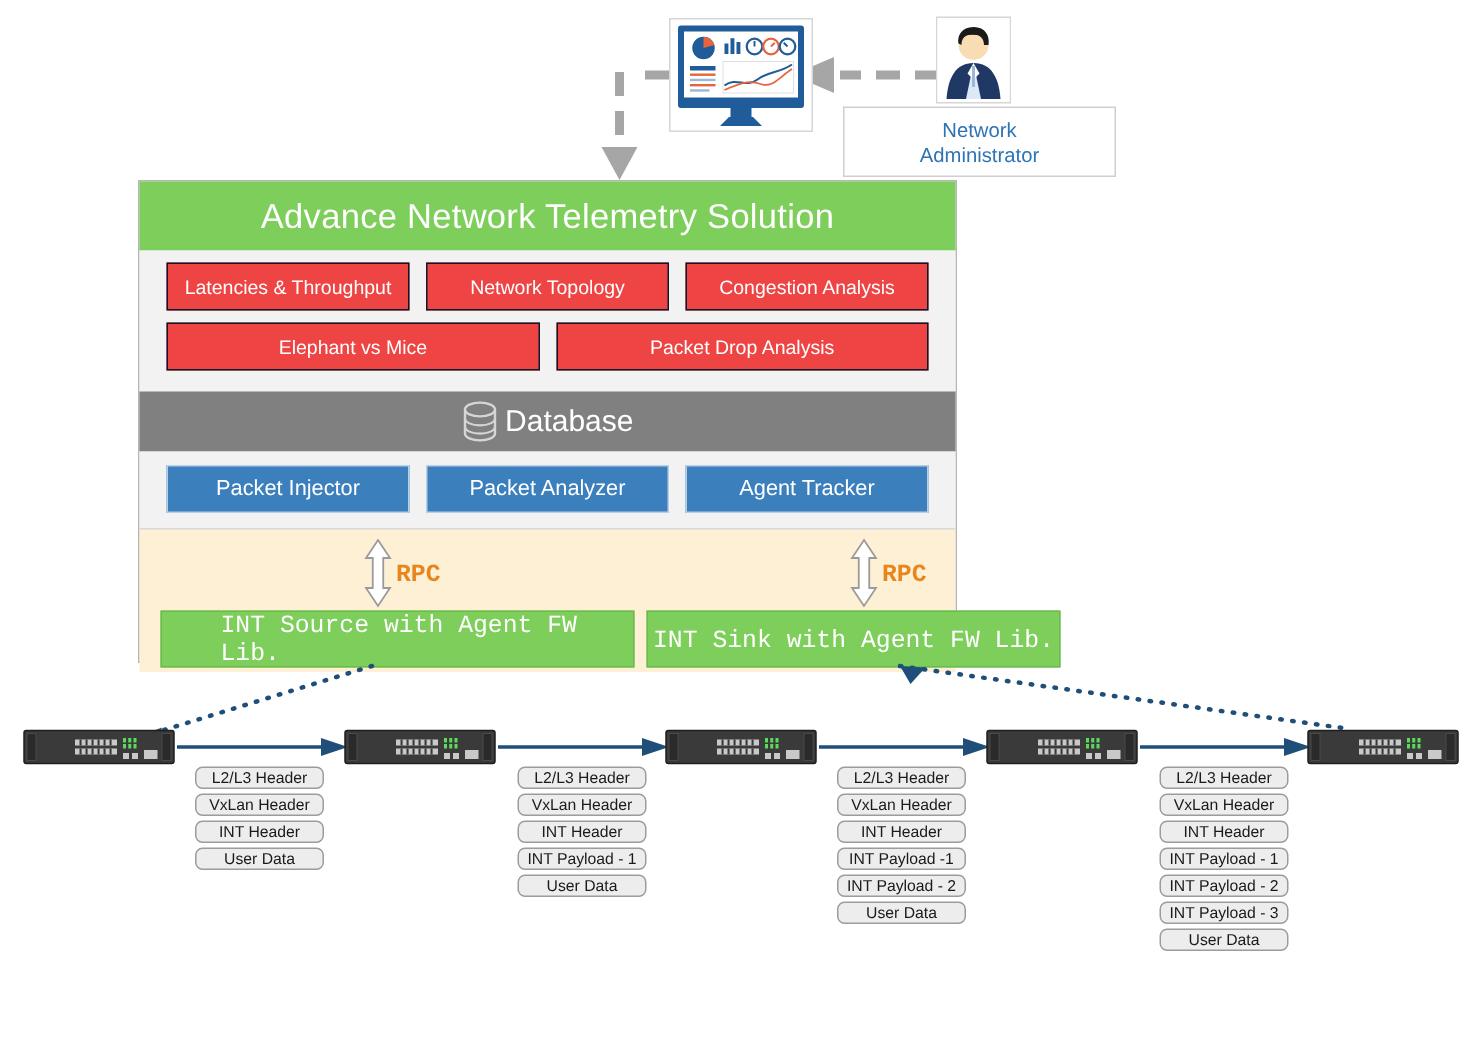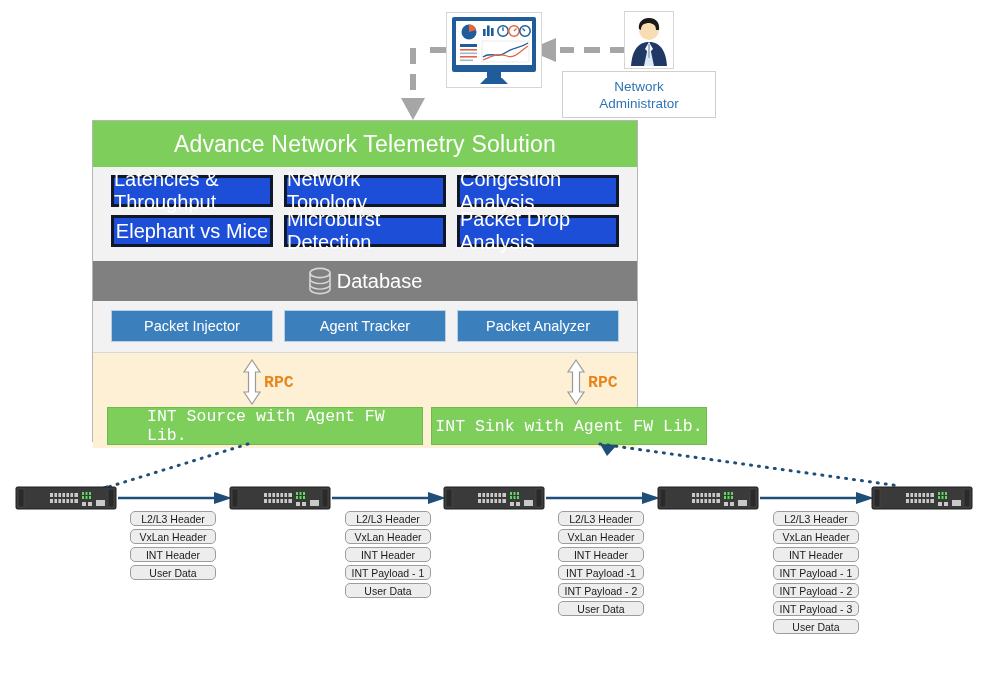--- a/index.html
+++ b/index.html
@@ -11,38 +11,38 @@
     position: relative;
     overflow: hidden;
   }
   .stage { position:absolute; left:0; top:0; width:982px; height:692px; }
 
   
   .monitor-wrap { position:absolute; left:446px; top:12px; width:96px; height:76px;
      background:#ffffff; border:1px solid #d6d6d6; }
   .admin-wrap { position:absolute; left:624px; top:11px; width:50px; height:58px;
      background:#ffffff; border:1px solid #d6d6d6; }
-  .admin-label { position:absolute; left:562px; top:71px; width:154px; height:47px;
+  .admin-label { position:absolute; left:562px; top:71px; width:182px; height:47px;
      background:#ffffff; border:1px solid #cfcfcf;
      display:flex; align-items:center; justify-content:center; text-align:center;
      color:#2E74B5; font-size:13.5px; line-height:17px; }
 
   
   .solution { position:absolute; left:92px; top:120px; width:546px; height:322px;
      border:1px solid #b6b6b6; background:#F2F2F2; }
 
   .sol-title { height:46px; background:#7DCE5A; color:#ffffff;
      display:flex; align-items:center; justify-content:center;
      font-size:23px; letter-spacing:.2px; }
 
   .feature-zone { background:#F2F2F2; padding:8px 18px 6px 18px; }
   .frow { display:flex; gap:11px; margin-bottom:8px; }
-  .fbtn { background:#1d4ed8; color:#ffffff; border:3px solid #0f172a;
+  .fbtn { background:#ef4444; color:#ffffff; border:1px solid #0f172a;
      height:32px; display:flex; align-items:center; justify-content:center;
-     font-size:20px; flex:1; }
+     font-size:13px; flex:1; }
 
   .db-bar { height:40px; background:#808080; color:#ffffff;
      display:flex; align-items:center; justify-content:center; gap:5px;
      font-size:20px; }
 
   .svc-zone { background:#F2F2F2; padding:9px 18px 10px 18px; }
   .svc-row { display:flex; gap:11px;justify-content:space-between; }
   .svc-btn { background:#3C7FBD; color:#ffffff; border:1px solid #b9cfe4;
      height:32px; display:flex; align-items:center; justify-content:center;
      font-size:14.5px; flex:1; }
@@ -140,40 +140,39 @@
     <div class="sol-title">Advance Network Telemetry Solution</div>
 
     <div class="feature-zone">
       <div class="frow">
         <div class="fbtn">Latencies &amp; Throughput</div>
         <div class="fbtn">Network Topology</div>
         <div class="fbtn">Congestion Analysis</div>
       </div>
       <div class="frow">
         <div class="fbtn">Elephant vs Mice</div>
-        <div class="fbtn">Microburst Detection</div>
         <div class="fbtn">Packet Drop Analysis</div>
       </div>
     </div>
 
     <div class="db-bar">
       <svg width="24" height="28" viewBox="0 0 24 28">
         <ellipse cx="12" cy="6" rx="10" ry="4.6" fill="none" stroke="#d6d6d6" stroke-width="1.6"></ellipse>
         <path d="M2 6 L2 22 A10 4.6 0 0 0 22 22 L22 6" fill="none" stroke="#d6d6d6" stroke-width="1.6"></path>
         <path d="M2 12 A10 4.6 0 0 0 22 12" fill="none" stroke="#d6d6d6" stroke-width="1.4"></path>
         <path d="M2 17.5 A10 4.6 0 0 0 22 17.5" fill="none" stroke="#d6d6d6" stroke-width="1.4"></path>
       </svg>
       <span>Database</span>
     </div>
 
     <div class="svc-zone">
       <div class="svc-row">
         <div class="svc-btn">Packet Injector</div>
+        <div class="svc-btn">Packet Analyzer</div>
         <div class="svc-btn">Agent Tracker</div>
-        <div class="svc-btn">Packet Analyzer</div>
       </div>
     </div>
 
     <div class="rpc-zone">
 
       <div class="rpc-pair" style="left:150px; top:6px;">
         <svg width="18" height="46" viewBox="0 0 18 46">
           <polygon points="9,1 17,13 12.5,13 12.5,33 17,33 9,45 1,33 5.5,33 5.5,13 1,13" fill="#ffffff" stroke="#9a9a9a" stroke-width="1.2"></polygon>
         </svg>
         <span class="rpc-label">RPC</span>

